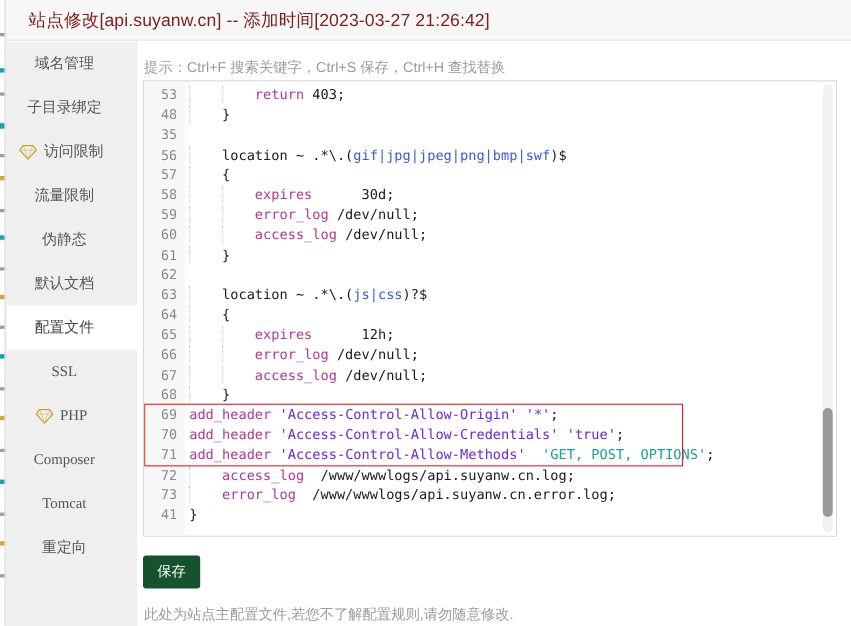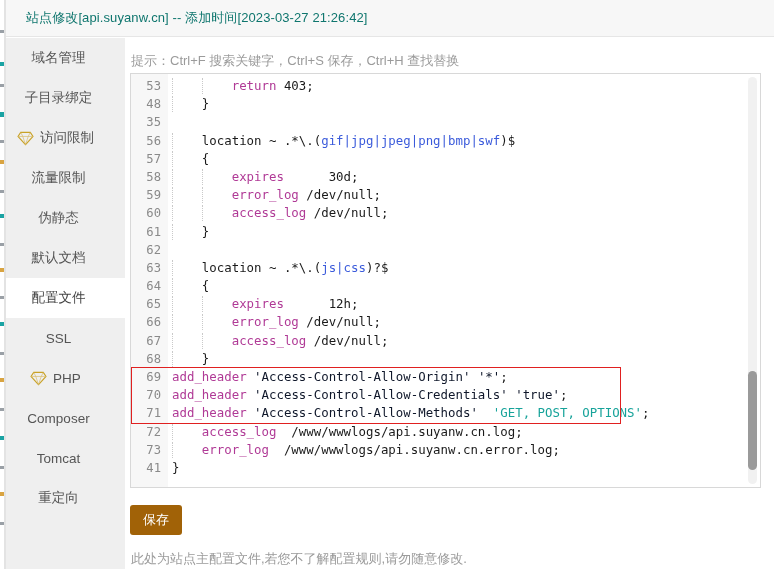--- a/index.html
+++ b/index.html
@@ -51,22 +51,22 @@
     left: 6px; top: 0;
     width: 768px; height: 37px;
     background: #f7f7f7;
     border-bottom: 1px solid #e6e6e6;
     box-sizing: border-box;
   }
   .titlebar .title {
     position: absolute;
     left: 20px;
     top: 9px;
-    font-size: 13px;
-    color: #0f766e;
+    font-size: 16px;
+    color: #7f1d1d;
     letter-spacing: 0.1px;
     white-space: nowrap;
   }
 
   
   .sidebar {
     position: absolute;
     left: 6px; top: 38px;
     width: 119px;
     height: 531px;
@@ -74,20 +74,21 @@
     box-sizing: border-box;
   }
   .side-item {
     position: relative;
     height: 40px;
     display: flex;
     justify-content: flex-start;
     padding-left: 0;
     box-sizing: border-box;
     cursor: pointer;
+    font-family: Liberation Serif, serif;
   }
   .side-item .lbl {
     font-size: 13.5px;
     color: #555555;
     white-space: nowrap;
   }
   .side-item.active {
     background: #ffffff;
   }
   .side-item.active .lbl { color: #444444; }
@@ -184,21 +185,21 @@
   .guide {
     position: absolute;
     top: 1px;
     width: 0;
     height: 16px;
     border-left: 1px dotted #c9c9c9;
   }
 
   
   .kw   { color: #b03a96; }
-  .str  { color: #0f172a; }
+  .str  { color: #6d28d9; }
   .str2 { color: #17a39a; text-align: right; }
   .num  { color: #1a1a1a; }
   .rev  { color: #3b5bdb; }
 
   
   .redbox {
     position: absolute;
     left: 0;
     top: 293px;
     width: 490px;
@@ -228,21 +229,21 @@
     border-radius: 5px;
   }
 
   
   .save-btn {
     position: absolute;
     left: 5px;
     top: 467px;
     width: 52px;
     height: 30px;
-    background: #a16207;
+    background: #14532d;
     color: #ffffff;
     border: none;
     border-radius: 3px;
     font-size: 13px;
     font-family: "Liberation Sans", sans-serif;
     cursor: pointer;
     padding: 0;
   }
   .foot-note {
     position: absolute;

